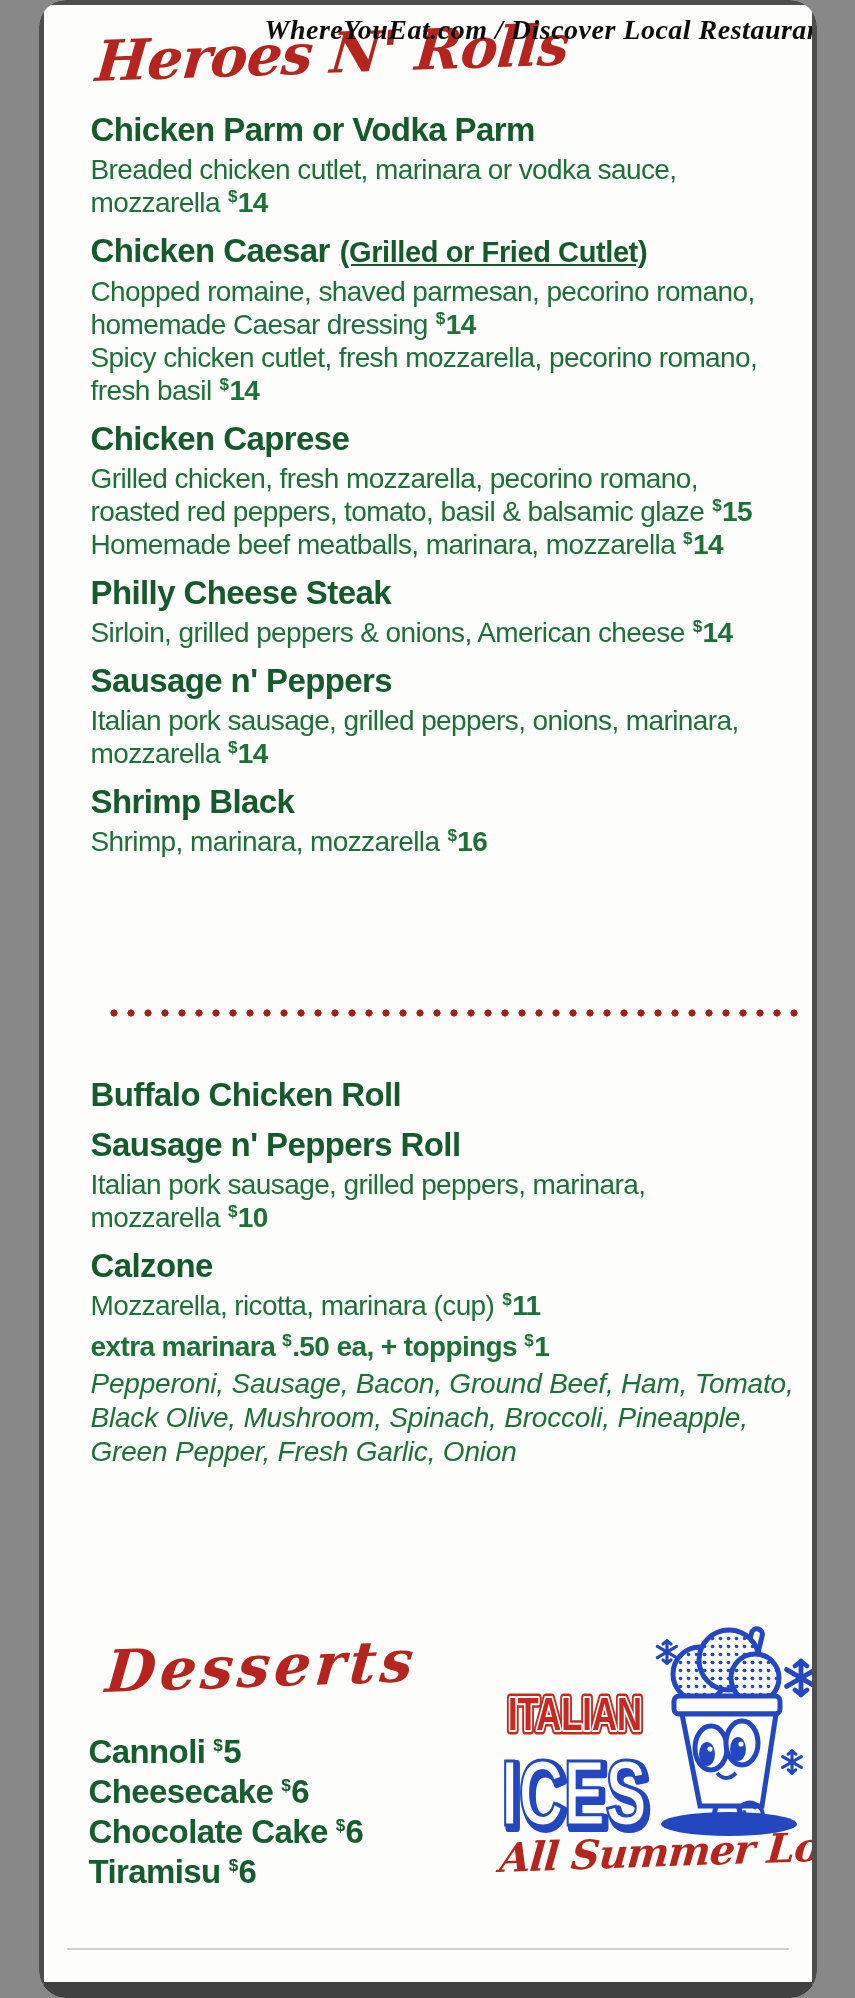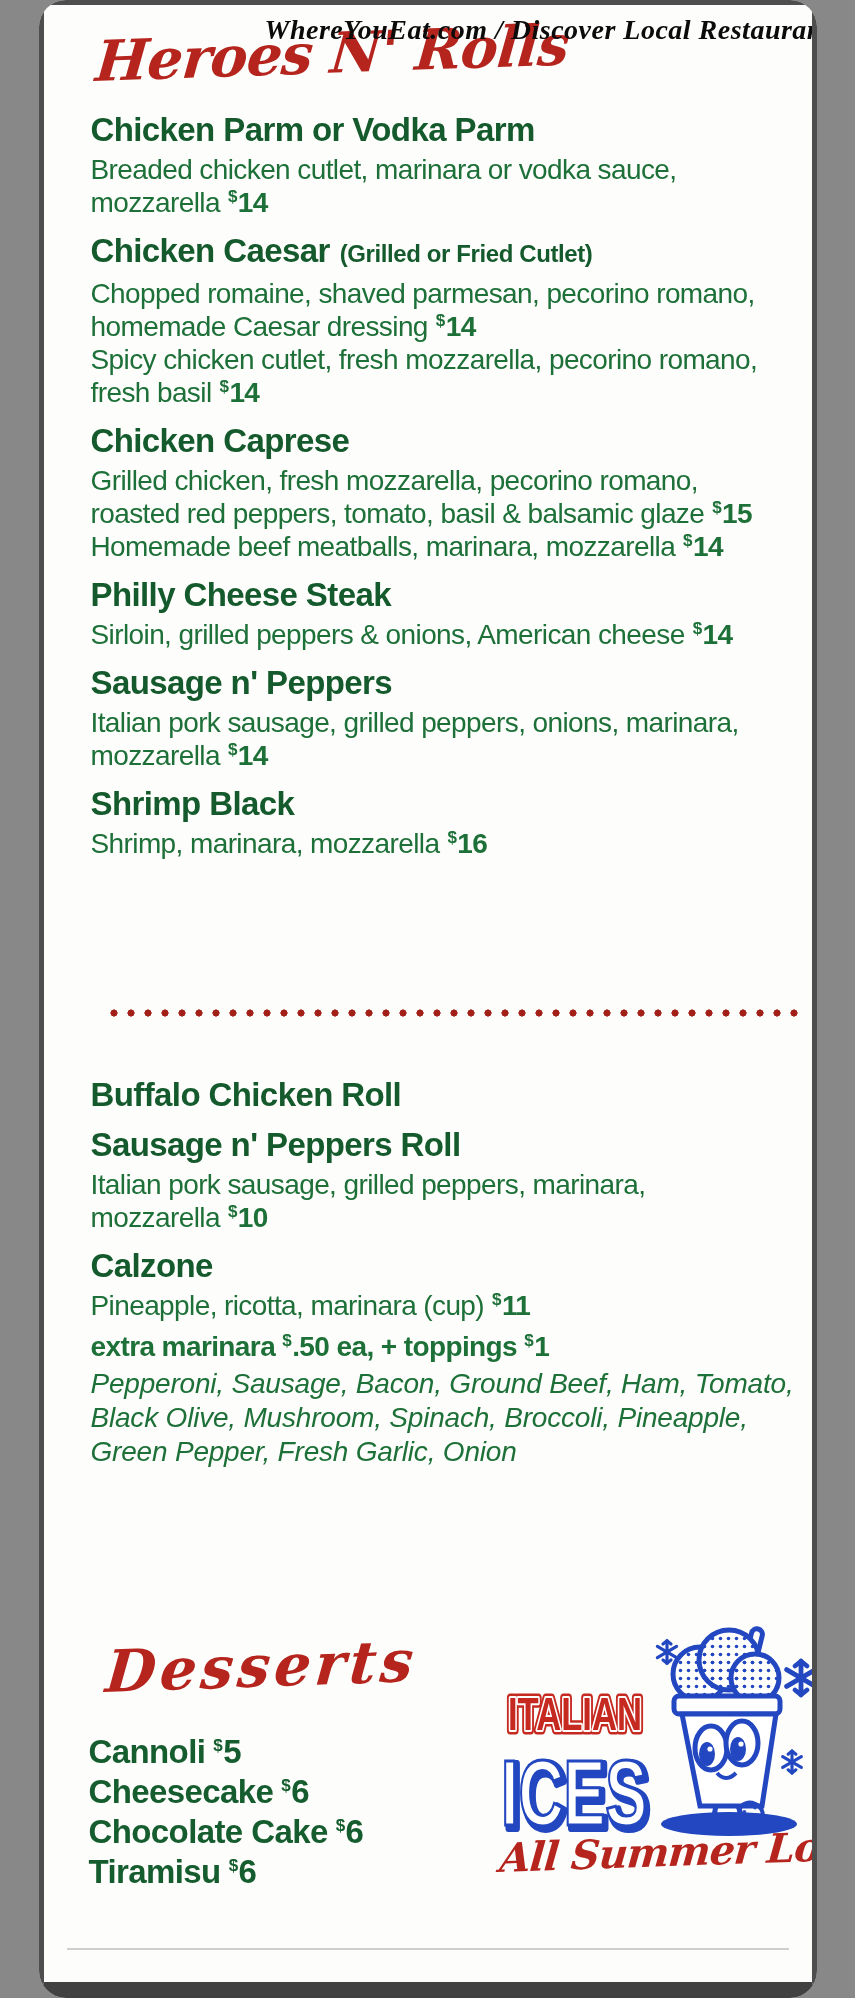--- a/index.html
+++ b/index.html
@@ -32,21 +32,21 @@
   .title{position:absolute;top:28px;left:54px;font-size:56px;letter-spacing:-1px;z-index:6;margin:0;}
 
   
   .menu-col{position:absolute;left:44px;width:772px;z-index:6;margin-left:8px;}
   .col1{top:98px;}
   .col2{top:1063px;}
   .item h3{
     font-size:33px;line-height:36px;margin:14px 0 5px;
     color:#145a2c;font-weight:bold;letter-spacing:-0.6px;
   }
-  .item h3 .note{font-size:24px;margin-left:10px;letter-spacing:-0.4px;}
+  .item h3 .note{font-size:29px;margin-left:10px;letter-spacing:-0.4px;text-decoration:underline;}
   .item p{
     font-size:28px;line-height:33px;margin:0;color:#1d7038;
     letter-spacing:-0.6px;white-space:pre-line;
   }
   .price{font-weight:bold;margin-left:8px;white-space:nowrap;}
   .price sup{font-size:17px;vertical-align:super;line-height:0;margin-right:1px;}
   .extra{font-weight:bold;margin-top:8px !important;}
   .toppings{font-style:italic;margin-top:4px !important;line-height:34px !important;letter-spacing:-0.2px !important;}
 
   
@@ -133,21 +133,21 @@
     </div>
 
     <div class="item">
       <h3><span>Sausage n' Peppers Roll</span></h3>
       <p><span>Italian pork sausage, grilled peppers, marinara,
 mozzarella</span><span class="price"><sup>$</sup><span>10</span></span></p>
     </div>
 
     <div class="item">
       <h3><span>Calzone</span></h3>
-      <p><span>Pineapple, ricotta, marinara (cup)</span><span class="price"><sup>$</sup><span>11</span></span></p>
+      <p><span>Mozzarella, ricotta, marinara (cup)</span><span class="price"><sup>$</sup><span>11</span></span></p>
       <p class="extra"><span>extra marinara </span><span class="price" style="margin-left:0"><sup>$</sup></span><span>.50 ea, + toppings </span><span class="price" style="margin-left:0"><sup>$</sup></span><span>1</span></p>
       <p class="toppings">Pepperoni, Sausage, Bacon, Ground Beef, Ham, Tomato,
 Black Olive, Mushroom, Spinach, Broccoli, Pineapple,
 Green Pepper, Fresh Garlic, Onion</p>
     </div>
   </div>
 
   <div class="desserts">
     <h2 class="script">Desserts</h2>
     <div class="dessert"><span>Cannoli</span><span class="price"><sup>$</sup><span>5</span></span></div>

